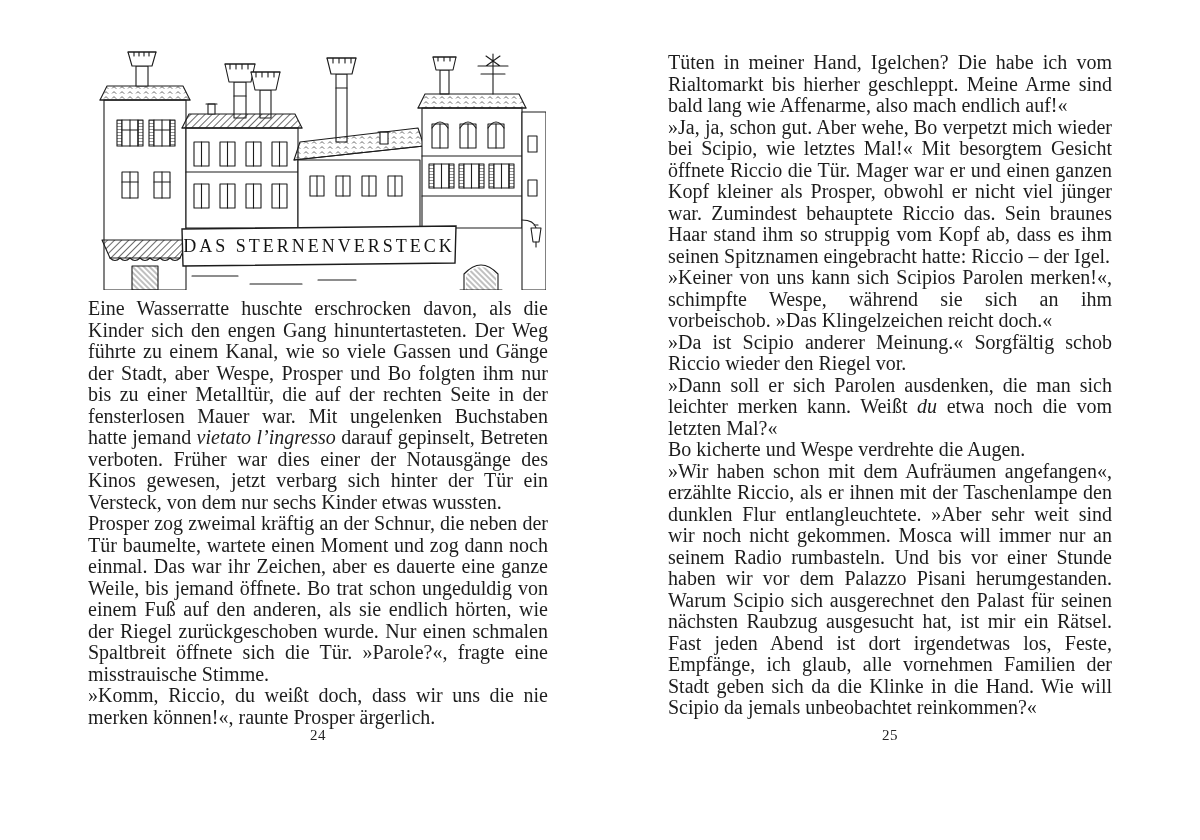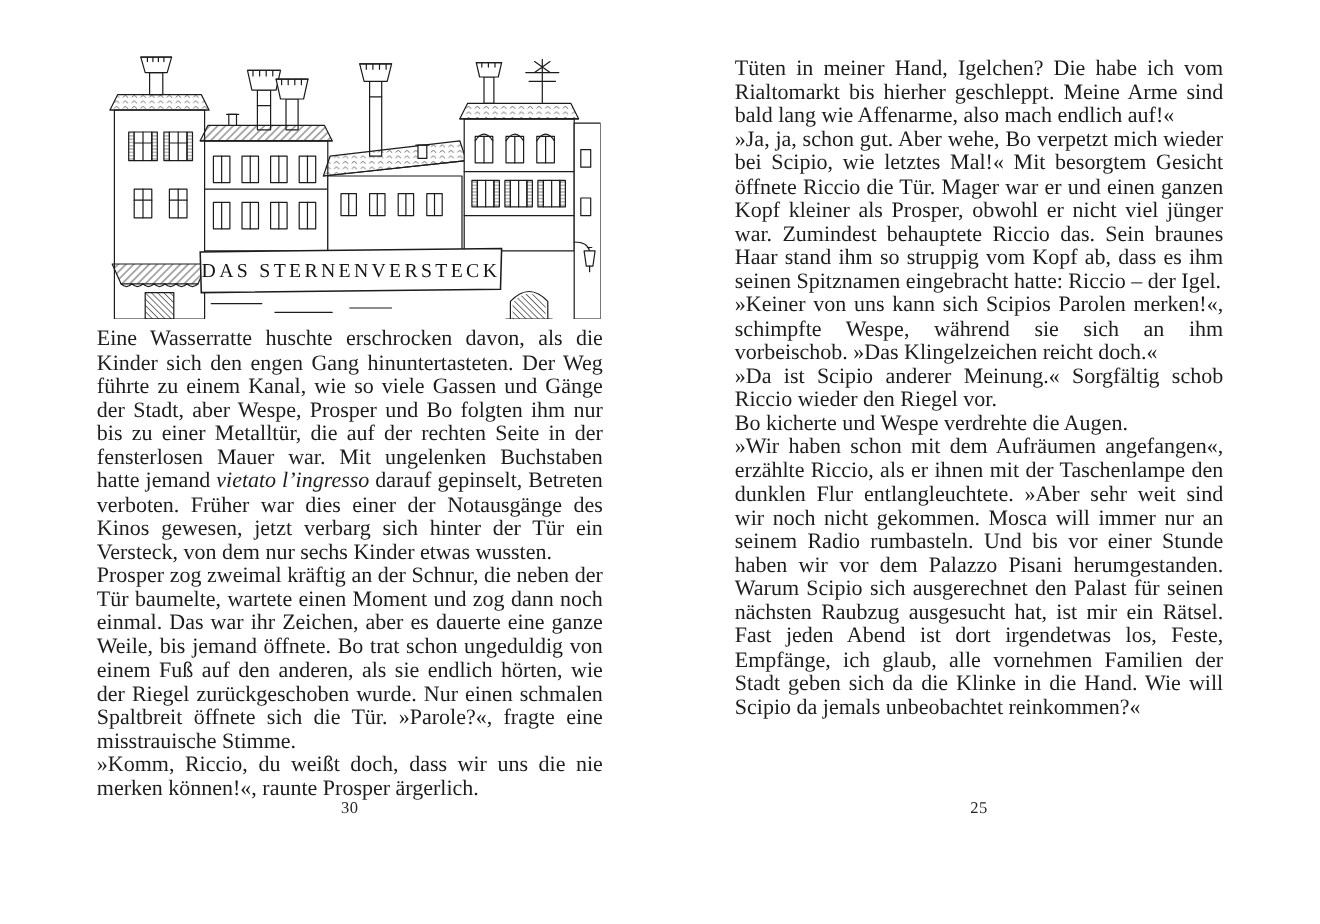--- a/index.html
+++ b/index.html
@@ -191,19 +191,20 @@
       <p><span>»Komm, Riccio, du weißt doch, dass wir uns die nie merken können!«, raunte Prosper ärgerlich.</span></p>
     </div>
 </div>
 
 <div class="page right-page">
   <div class="body-text">
       <p><span>Tüten in meiner Hand, Igelchen? Die habe ich vom Rialtomarkt bis hierher geschleppt. Meine Arme sind bald lang wie Affenarme, also mach endlich auf!«</span></p>
       <p><span>»Ja, ja, schon gut. Aber wehe, Bo verpetzt mich wieder bei Scipio, wie letztes Mal!« Mit besorgtem Gesicht öffnete Riccio die Tür. Mager war er und einen ganzen Kopf kleiner als Prosper, obwohl er nicht viel jünger war. Zumindest behauptete Riccio das. Sein braunes Haar stand ihm so struppig vom Kopf ab, dass es ihm seinen Spitznamen eingebracht hatte: Riccio – der Igel.</span></p>
       <p><span>»Keiner von uns kann sich Scipios Parolen merken!«, schimpfte Wespe, während sie sich an ihm vorbeischob. »Das Klingelzeichen reicht doch.«</span></p>
       <p><span>»Da ist Scipio anderer Meinung.« Sorgfältig schob Riccio wieder den Riegel vor.</span></p>
+      <p><span>»Dann soll er sich Parolen ausdenken, die man sich leichter merken kann. Weißt </span><em>du</em><span> etwa noch die vom letzten Mal?«</span></p>
       <p><span>Bo kicherte und Wespe verdrehte die Augen.</span></p>
       <p><span>»Wir haben schon mit dem Aufräumen angefangen«, erzählte Riccio, als er ihnen mit der Taschenlampe den dunklen Flur entlangleuchtete. »Aber sehr weit sind wir noch nicht gekommen. Mosca will immer nur an seinem Radio rumbasteln. Und bis vor einer Stunde haben wir vor dem Palazzo Pisani herumgestanden. Warum Scipio sich ausgerechnet den Palast für seinen nächsten Raubzug ausgesucht hat, ist mir ein Rätsel. Fast jeden Abend ist dort irgendetwas los, Feste, Empfänge, ich glaub, alle vornehmen Familien der Stadt geben sich da die Klinke in die Hand. Wie will Scipio da jemals unbeobachtet reinkommen?«</span></p>
     </div>
 </div>
 
-<div class="page-num left">30</div>
+<div class="page-num left">24</div>
 <div class="page-num right">25</div>
 
 </body></html>

